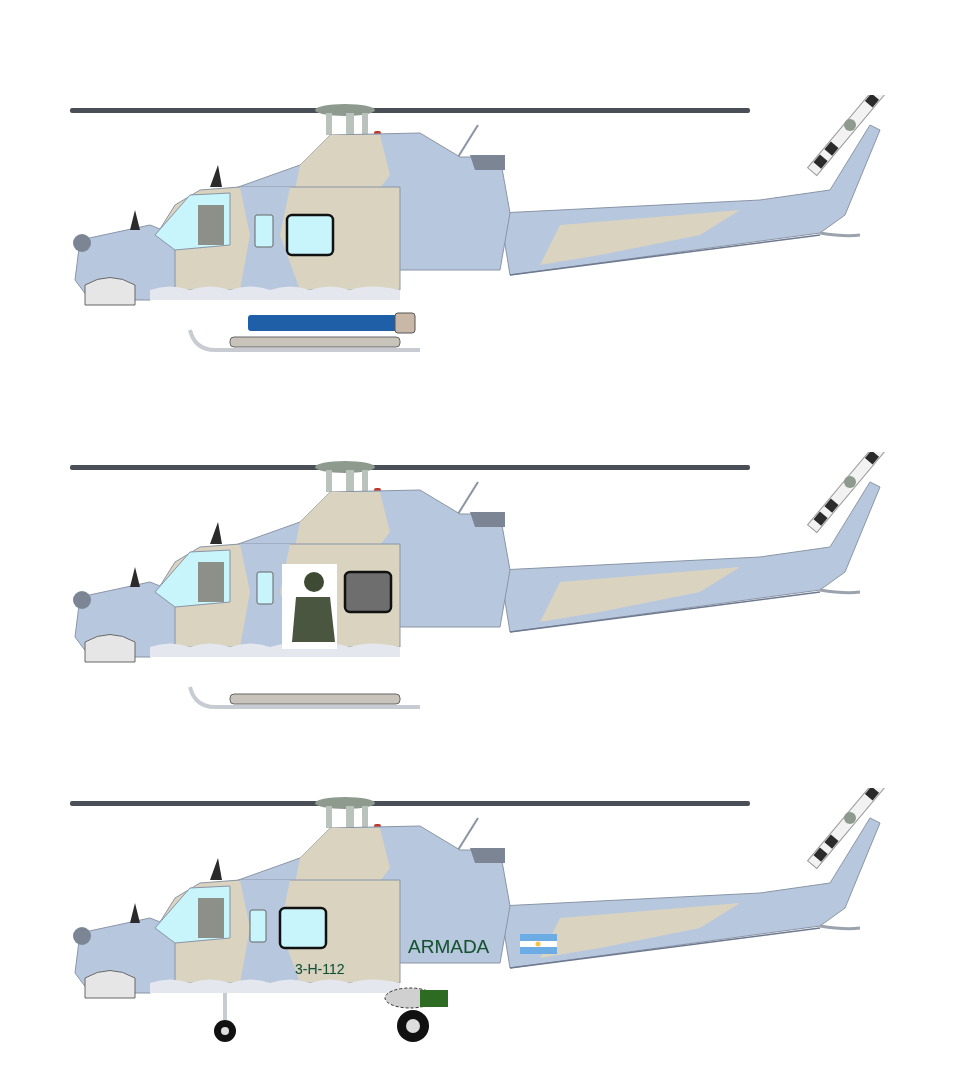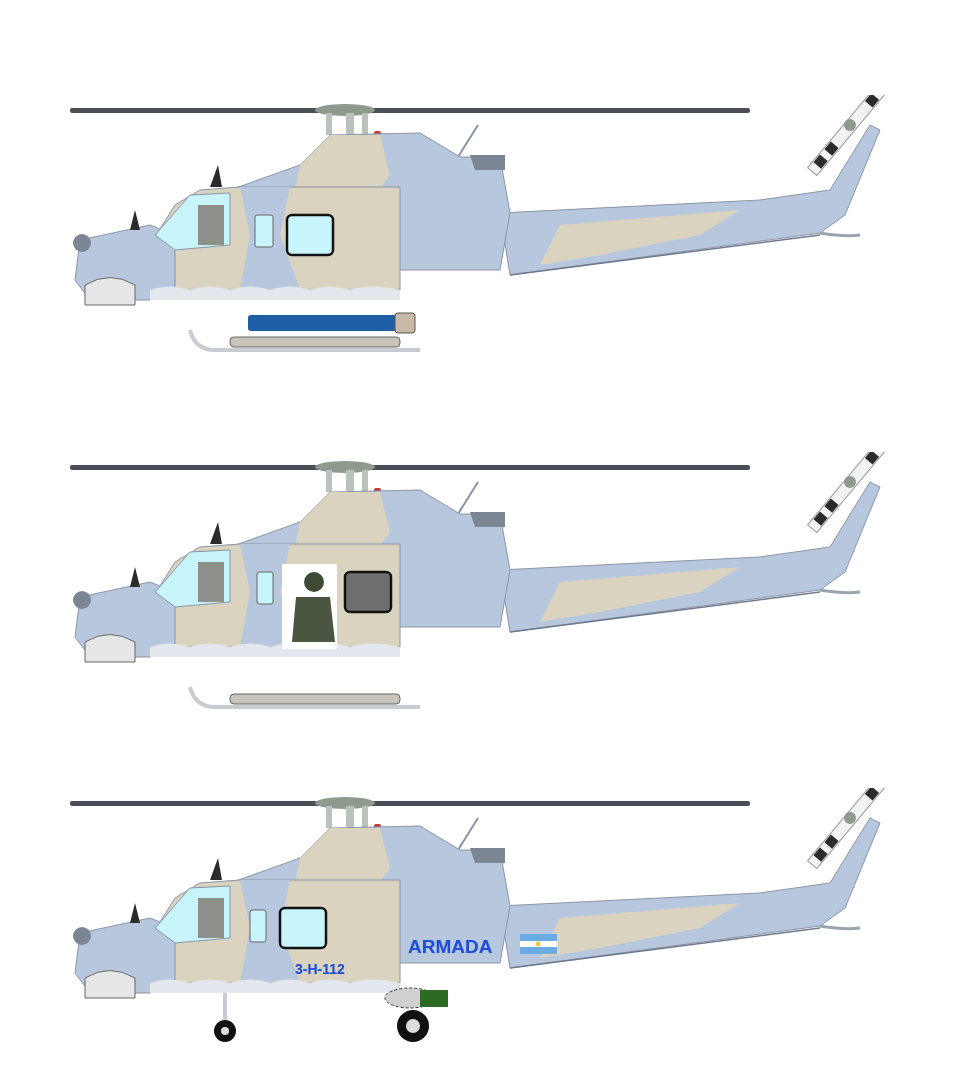--- a/index.html
+++ b/index.html
@@ -1,19 +1,19 @@
 <!DOCTYPE html>
 <html><head>
 <meta charset="utf-8">
 <style>
   html,body{margin:0;padding:0;background:#ffffff;}
   body{width:973px;height:1084px;position:relative;overflow:hidden;font-family:"Liberation Sans",sans-serif;}
   .profile{position:absolute;left:0;width:973px;height:340px;}
   svg{display:block;}
-  .marking{position:absolute;color:#1d4ed8;font-weight:bold;font-family:"Liberation Sans",sans-serif;text-shadow:0 0 1px #9fb0c8;}
+  .marking{position:absolute;color:#14532d;font-weight:normal;font-family:"Liberation Sans",sans-serif;text-shadow:0 0 1px #9fb0c8;}
 </style>
 </head>
 <body>
 
 <svg width="0" height="0" style="position:absolute">
   <defs>
     <g id="heli-body">
 
       <rect x="70" y="13" width="680" height="5" rx="2" fill="#4a4f57"></rect>
       <ellipse cx="345" cy="15" rx="30" ry="6" fill="#8e9a8e"></ellipse>

